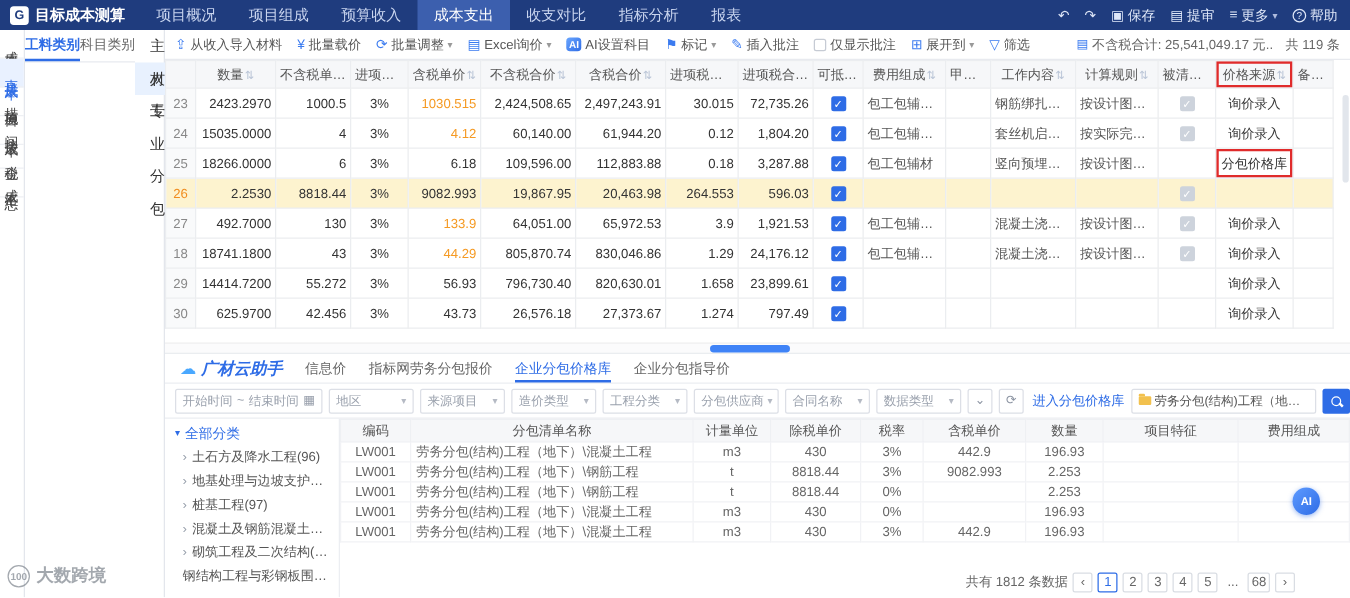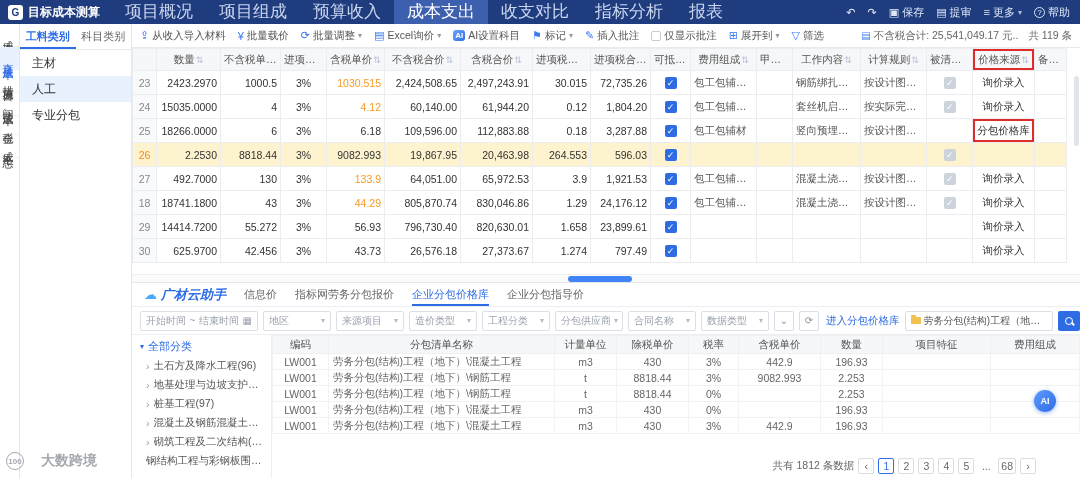--- a/index.html
+++ b/index.html
@@ -6,35 +6,35 @@
 *{margin:0;padding:0;box-sizing:border-box;}
 html,body{width:1080px;height:478px;}
 body{font-family:"Liberation Sans","DejaVu Sans",sans-serif;font-size:12px;color:#333;background:#fff;overflow:hidden;}
 .app{width:1080px;height:478px;display:flex;flex-direction:column;position:relative;background:#fff;overflow:hidden;}
 
 
 .topbar{height:24px;flex:0 0 24px;background:#1f3c7e;display:flex;align-items:center;color:#fff;}
 .logo{display:flex;align-items:center;gap:5px;padding:0 12px 0 8px;font-weight:bold;font-size:12px;white-space:nowrap;}
 .logo-icon{width:15px;height:15px;background:#fff;color:#1f3c7e;border-radius:3px;display:inline-flex;align-items:center;justify-content:center;font-size:10px;font-weight:bold;}
 .topmenu{display:flex;height:100%;}
-.tm-item{padding:0 13px;line-height:24px;font-size:17px;color:#c9d5ef;cursor:pointer;white-space:nowrap;}
+.tm-item{padding:0 13px;line-height:24px;font-size:12px;color:#c9d5ef;cursor:pointer;white-space:nowrap;}
 .tm-item.active{background:#3c5fae;color:#fff;}
 .topbar-right{margin-left:auto;display:flex;align-items:center;gap:12px;padding-right:10px;font-size:11px;color:#dfe7f8;white-space:nowrap;}
 .tb-item{display:inline-flex;align-items:center;gap:3px;cursor:pointer;}
 .tb-ic{font-size:11px;}
 .help-ic{border:1px solid #dfe7f8;border-radius:50%;width:11px;height:11px;display:inline-flex;align-items:center;justify-content:center;font-size:8px;}
 .tb-caret{font-size:8px;color:#aebbdd;}
 
 
 .bodyrow{flex:1;display:flex;min-height:0;}
 .vnav{width:20px;flex:0 0 20px;background:#fff;border-right:1px solid #e3e6ec;display:flex;flex-direction:column;}
 .vnav-item{writing-mode:vertical-lr;text-orientation:upright;font-size:11px;color:#444;padding:7px 0;letter-spacing:2px;border-bottom:1px solid #eef0f4;cursor:pointer;width:100%;text-align:center;}
 .vnav-item.active{color:#2e6ce6;background:#e9f1ff;}
 
-.catpanel{width:112px;flex:0 0 112px;background:#fff;border-right:1px solid #e3e6ec;display:flex;flex-direction:column;}
+.catpanel{width:112px;flex:0 0 112px;background:#fff;border-right:1px solid #e3e6ec;display:flex;flex-direction:row;}
 .cat-tabs{display:flex;height:26px;flex:0 0 26px;border-bottom:1px solid #e8eaef;}
 .cat-tab{flex:1;text-align:center;line-height:25px;font-size:11px;color:#666;cursor:pointer;white-space:nowrap;overflow:hidden;}
 .cat-tab.active{color:#2e6ce6;border-bottom:2px solid #2e6ce6;font-weight:bold;}
 .cat-item{height:26px;line-height:26px;padding-left:12px;font-size:12px;color:#333;cursor:pointer;}
 .cat-item.active{background:#e8f1fe;}
 
 .main{flex:1;display:flex;flex-direction:column;min-width:0;background:#fff;}
 
 
 .toolbar{height:24px;flex:0 0 24px;display:flex;align-items:center;gap:10px;padding:0 8px;border-bottom:1px solid #e8eaef;background:#fff;font-size:10.5px;color:#555;white-space:nowrap;overflow:hidden;}
@@ -106,21 +106,21 @@
 table.bt{border-collapse:collapse;width:100%;table-layout:fixed;font-size:10.5px;}
 .bt th{background:#f6f7f9;color:#555;font-weight:normal;height:18px;border:1px solid #eef0f3;padding:0 4px;white-space:nowrap;overflow:hidden;}
 .bt td{height:16px;border:1px solid #f1f2f5;color:#666;padding:0 4px;text-align:center;white-space:nowrap;overflow:hidden;text-overflow:ellipsis;}
 .bt td.lft{text-align:left;}
 .pagerow{margin-top:auto;height:24px;flex:0 0 24px;display:flex;align-items:center;justify-content:flex-end;gap:4px;padding-right:44px;font-size:10.5px;color:#666;}
 .pg{min-width:16px;height:16px;border:1px solid #d9dde3;border-radius:2px;display:flex;align-items:center;justify-content:center;padding:0 2px;cursor:pointer;color:#666;background:#fff;}
 .pg.cur{border-color:#2e6ce6;color:#2e6ce6;}
 .pg.dots{border:none;cursor:default;}
 
 
-.watermark{position:absolute;left:6px;bottom:8px;display:flex;align-items:center;gap:17px;color:#8d939b;opacity:.8;font-size:14px;font-weight:bold;z-index:50;pointer-events:none;}
+.watermark{position:absolute;left:6px;bottom:8px;display:flex;align-items:center;gap:5px;color:#8d939b;opacity:.8;font-size:14px;font-weight:bold;z-index:50;pointer-events:none;}
 .wm-logo{border:1.5px solid #8d939b;border-radius:50%;width:18px;height:18px;display:flex;align-items:center;justify-content:center;font-size:8px;font-weight:bold;}
 .ai-fab{position:absolute;right:24px;top:390px;width:22px;height:22px;border-radius:50%;background:linear-gradient(135deg,#5e9bff,#2e6ce6);color:#fff;font-size:9px;font-weight:bold;display:flex;align-items:center;justify-content:center;box-shadow:0 1px 4px rgba(46,108,230,.5);cursor:pointer;z-index:60;}
 </style>
 </head>
 <body>
 
 <div class="app">
 
   <header class="topbar">
     <div class="logo">

